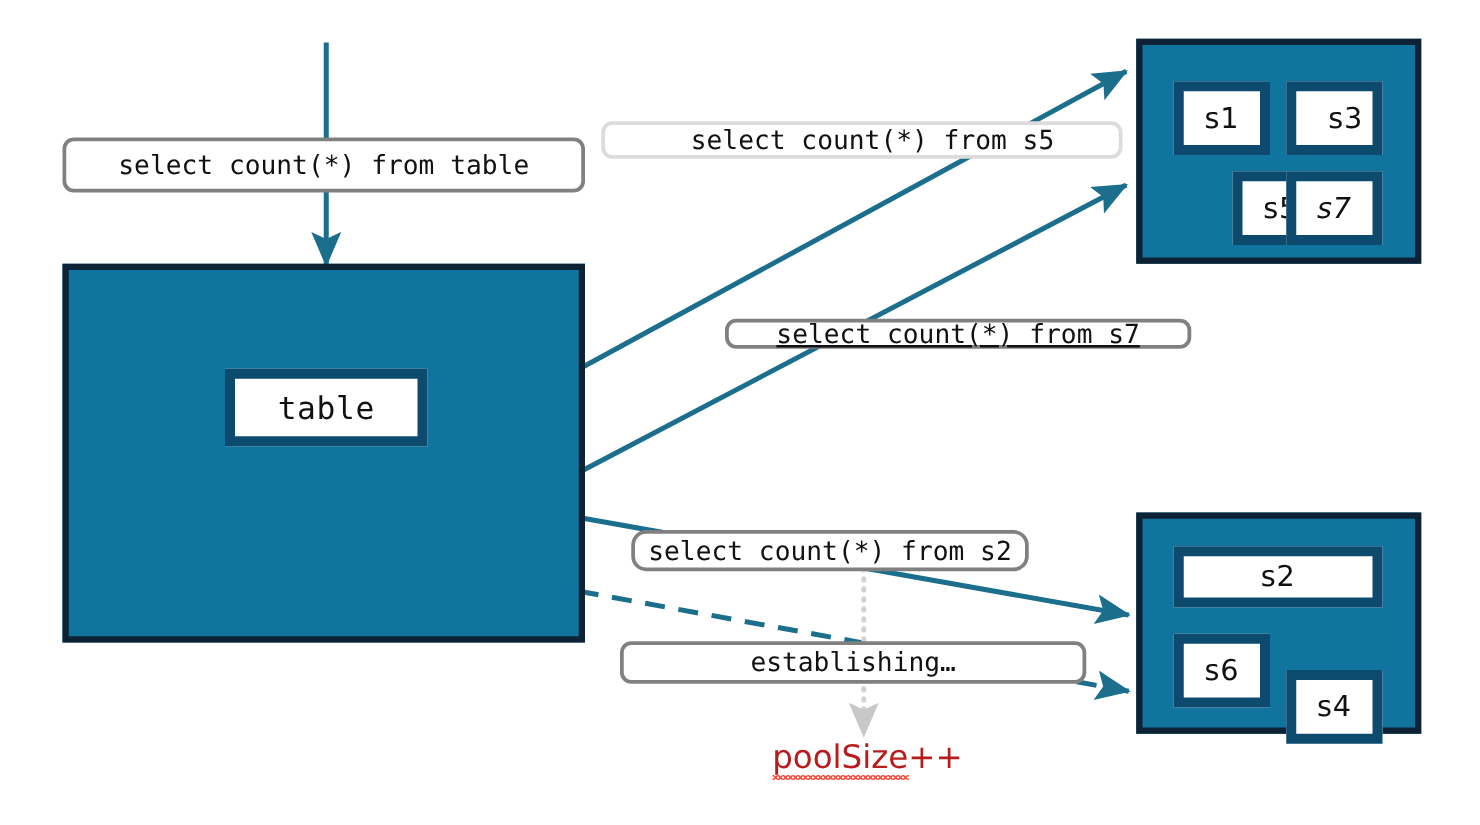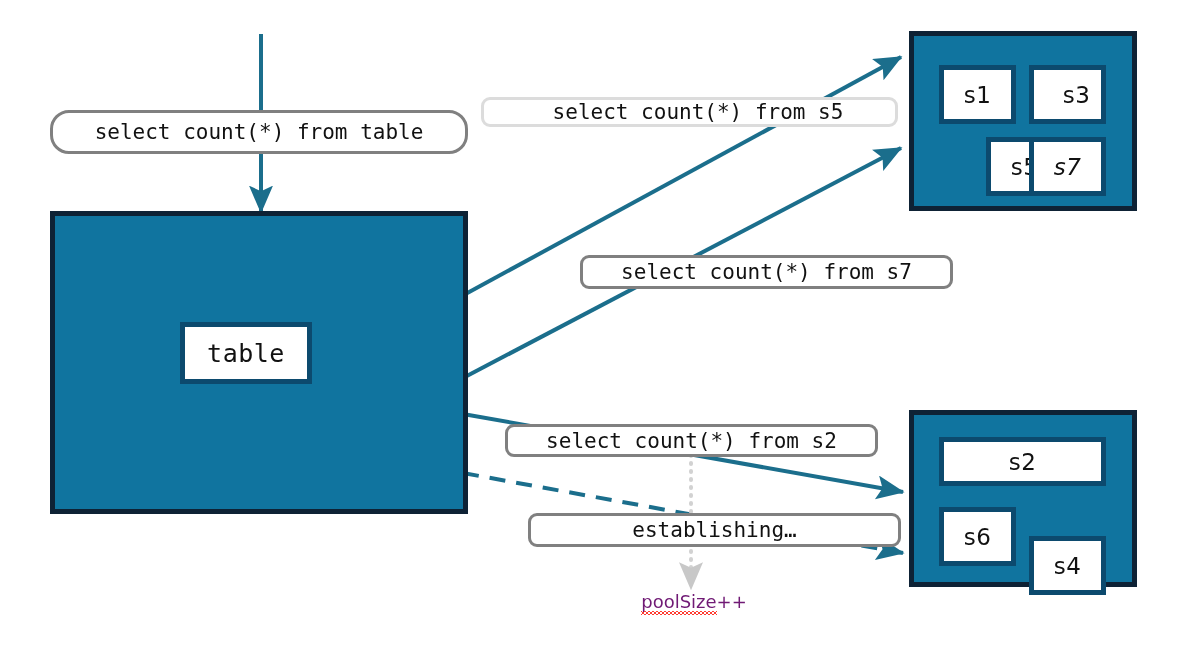--- a/index.html
+++ b/index.html
@@ -31,37 +31,37 @@
     box-sizing: border-box;
   }
   .table-pool { left: 50px; top: 211px; width: 418px; height: 303px; }
   .pool-top   { left: 909px; top: 31px;  width: 228px; height: 180px; }
   .pool-bot   { left: 909px; top: 410px; width: 228px; height: 177px; }
 
   
   .node {
     position: absolute;
     background: #ffffff;
-    border: 5px solid #0c4a6e;
+    border: 8px solid #0c4a6e;
     box-sizing: border-box;
     display: flex;
     align-items: center;
     justify-content: center;
     color: #111111;
     font-family: "DejaVu Sans", sans-serif;
     font-size: 23px;
     letter-spacing: .5px;
   }
   .node.mono {
     font-family: "DejaVu Sans Mono", monospace;
     font-size: 25px;
   }
 
   
-  .node-table { left: 180px; top: 322px; width: 132px; height: 62px; }
+  .node-table { left: 180px; top: 295px; width: 162px; height: 62px; }
 
   
   .node-s1 { left: 939px; top: 65px;  width: 77px; height: 59px; }
   .node-s3 { left: 1029px; top: 65px; width: 77px; height: 59px; padding-left: 18px; }
   .node-s5 { left: 986px; top: 137px; width: 77px; height: 59px; }
   .node-s7 { left: 1029px; top: 137px; width: 77px; height: 59px; font-style: italic; }
 
   
   .node-s2 { left: 939px; top: 437px; width: 167px; height: 49px; }
   .node-s6 { left: 939px; top: 507px; width: 77px; height: 59px; }
@@ -78,37 +78,37 @@
     align-items: center;
     justify-content: center;
     font-family: "DejaVu Sans Mono", monospace;
     font-size: 21px;
     color: #111111;
     white-space: nowrap;
     letter-spacing: 0px;
   }
   .pill.faded { border-color: #DCDCDC; }
 
-  .pill-table { left: 50px;  top: 110px; width: 418px; height: 44px; border-radius: 19px; }
+  .pill-table { left: 50px;  top: 110px; width: 418px; height: 44px; }
   .pill-s5    { left: 481px; top: 97px;  width: 417px; height: 30px; z-index: 6; padding-left: 17px; }
   .pill-s3    { left: 505px; top: 126px; width: 373px; height: 32px; z-index: 7; }
-  .pill-s7    { left: 580px; top: 255px; width: 373px; height: 34px; z-index: 7; }
-  .pill-s2    { left: 505px; top: 424px; width: 373px; height: 33px; z-index: 7; }
-  .pill-est   { left: 528px; top: 513px; width: 373px; height: 34px; z-index: 7; }
+  .pill-s7    { left: 580px; top: 255px; width: 373px; height: 24px; z-index: 7; text-decoration: underline; }
+  .pill-s2    { left: 505px; top: 424px; width: 318px; height: 33px; z-index: 7; border-radius: 12px; }
+  .pill-est   { left: 496px; top: 513px; width: 373px; height: 34px; z-index: 7; }
 
   
   .note {
     position: absolute;
     left: 604px;
     top: 591px;
     width: 180px;
     text-align: center;
     font-family: "DejaVu Sans", sans-serif;
-    font-size: 18px;
-    color: #701a75;
+    font-size: 26px;
+    color: #b91c1c;
     white-space: nowrap;
   }
   .note .squiggle {
     position: relative;
     display: inline-block;
   }
   .note .squiggle::after {
     content: "";
     position: absolute;
     left: 0;

